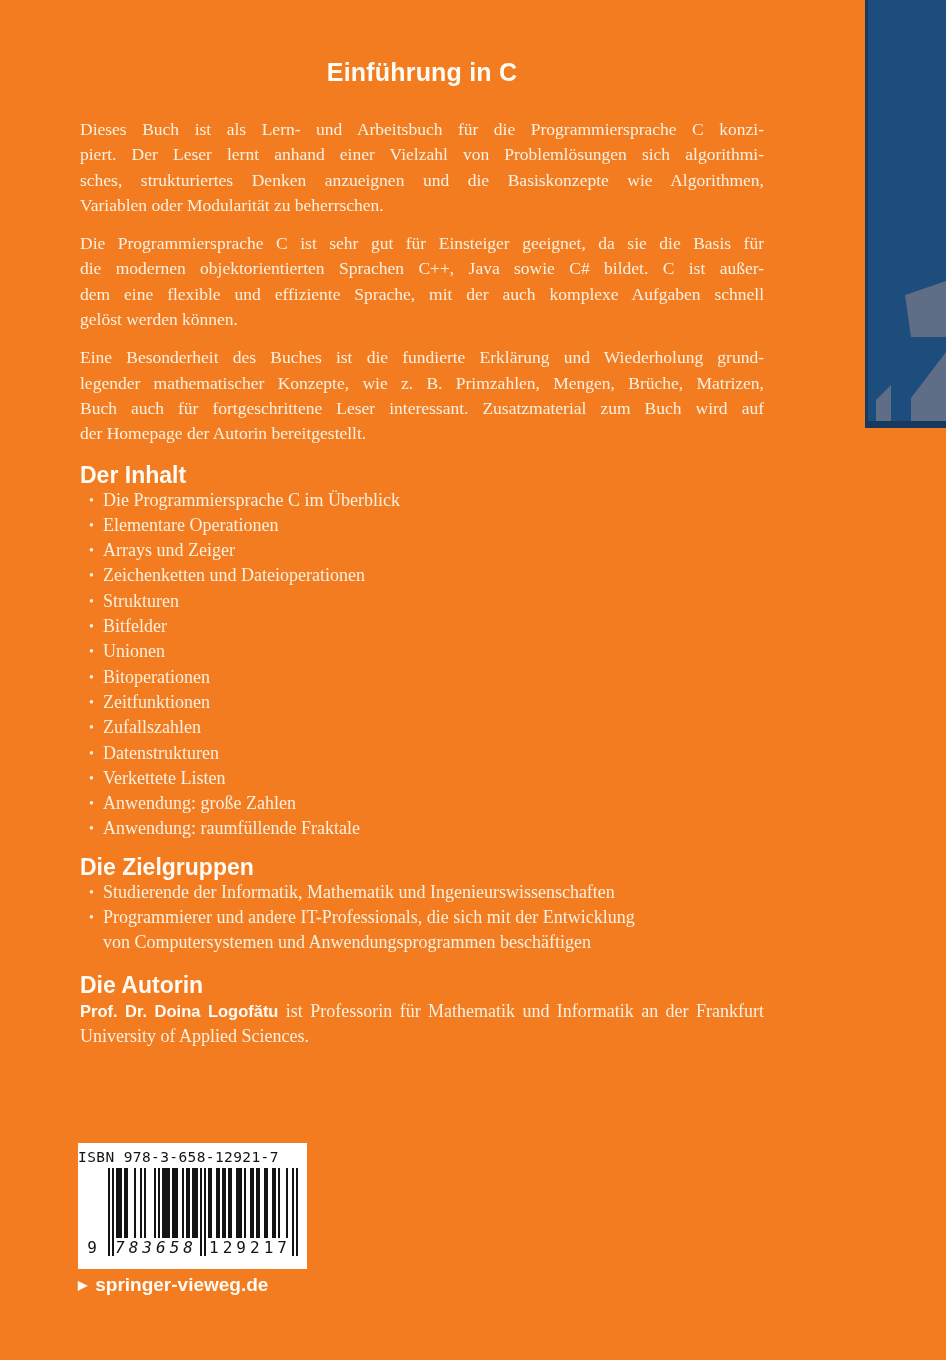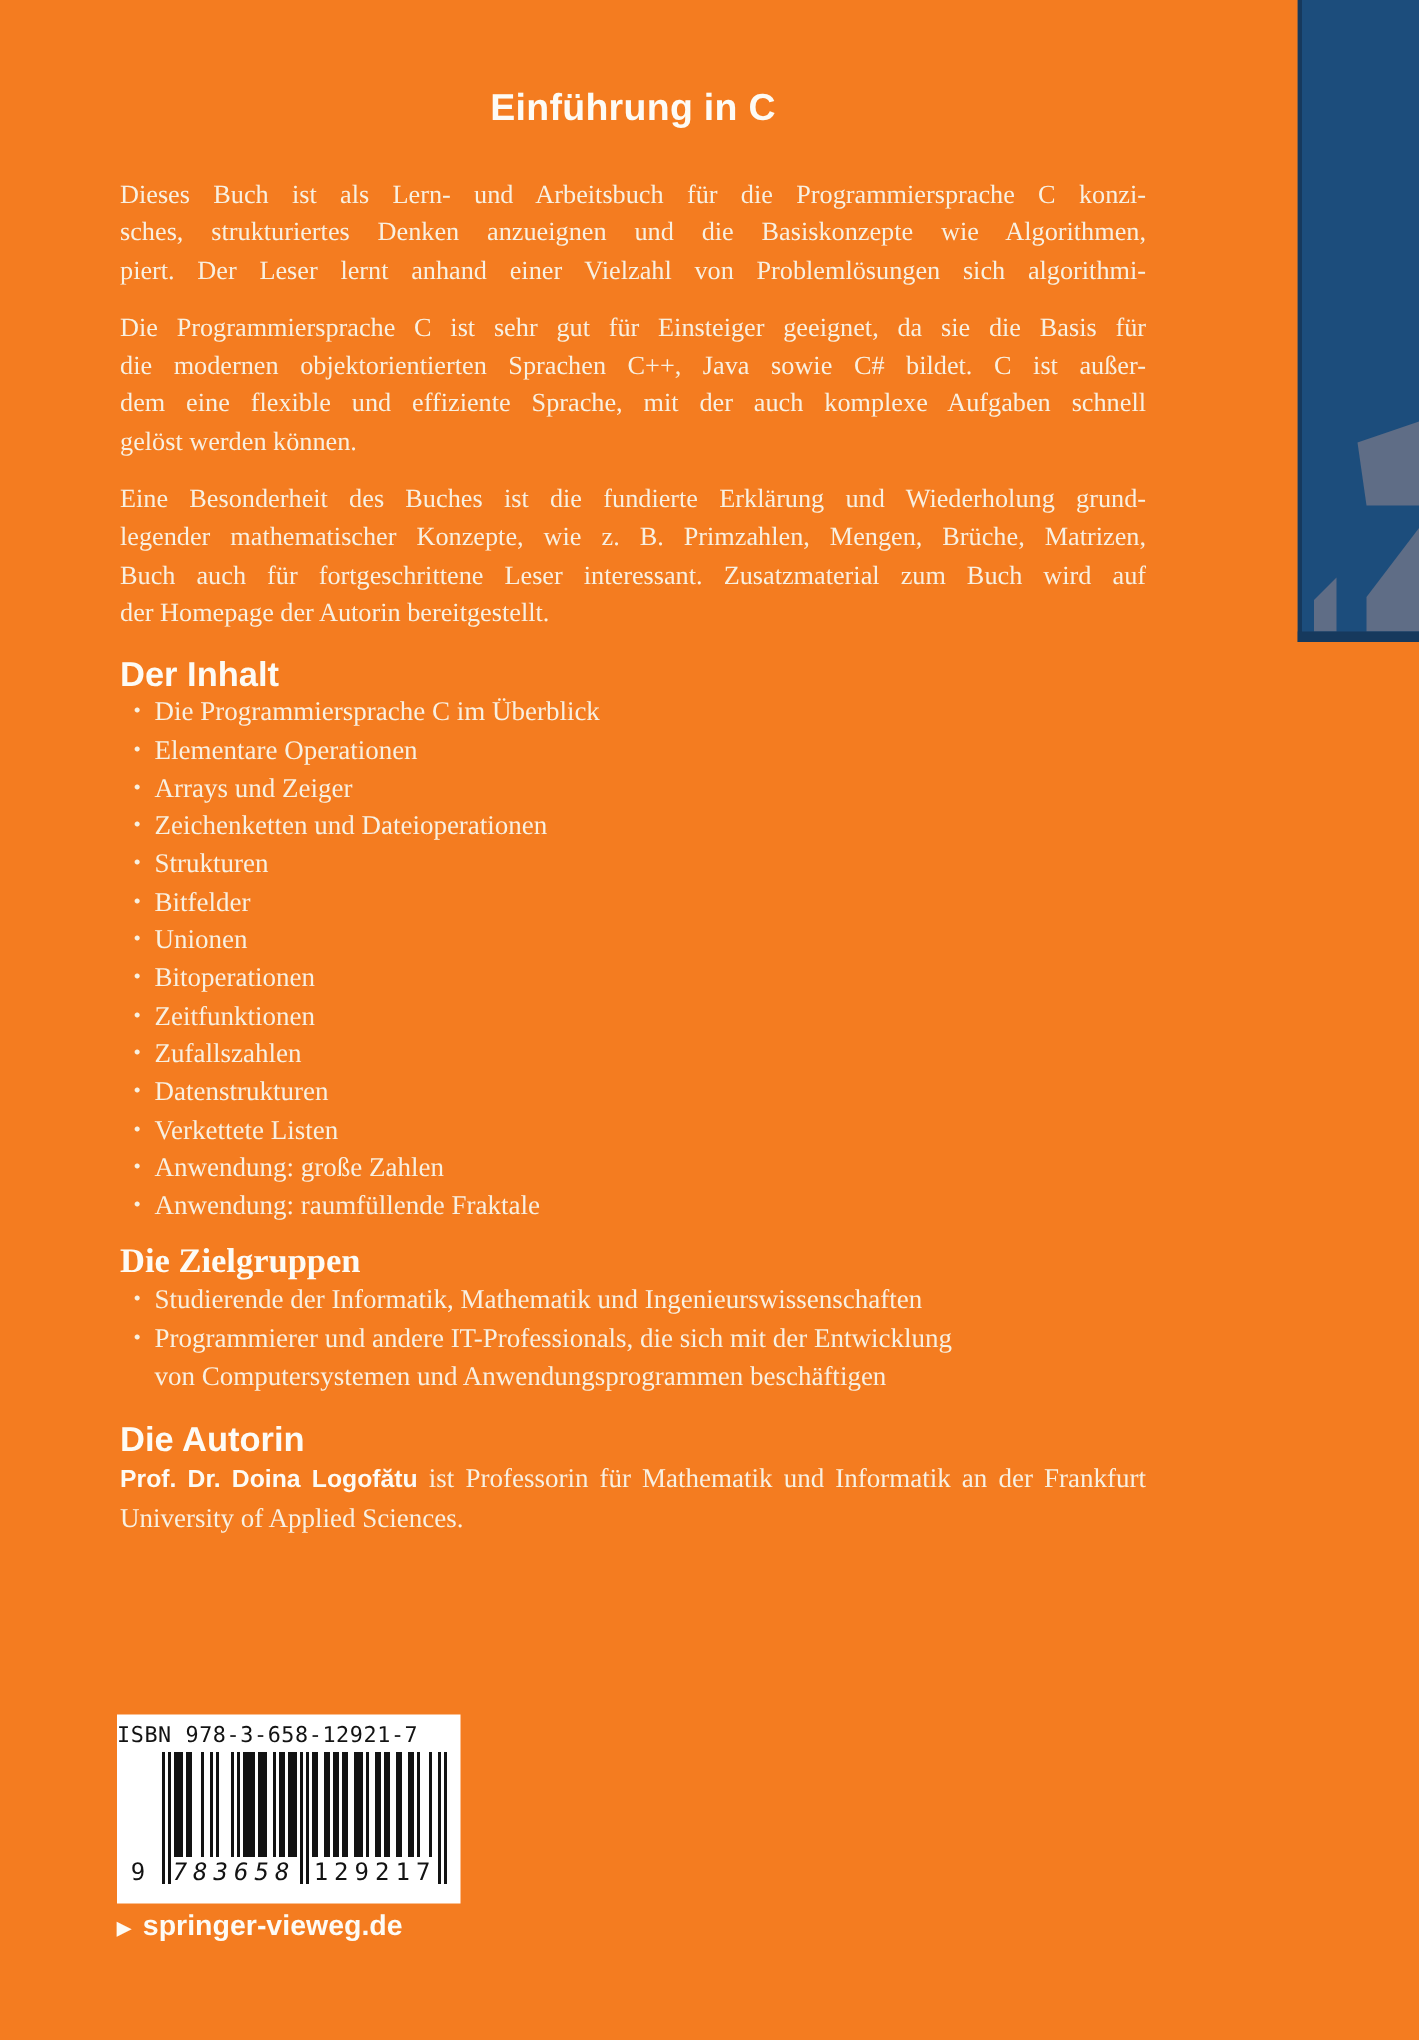--- a/index.html
+++ b/index.html
@@ -31,21 +31,21 @@
     font-size:17.5px; line-height:25.3px; color:var(--body-text);
     text-align:justify; text-align-last:justify;
   }
   .para-line.last{text-align-last:left;}
 
   .sect-heading{
     font-family:"Liberation Sans", sans-serif; font-weight:bold; font-size:23px;
     line-height:20px; color:var(--heading-text); margin:0;
   }
   .sect-heading.inhalt{margin-top:18px;}
-  .sect-heading.zielgruppen{margin-top:15px;font-family:Liberation Serif, serif;}
+  .sect-heading.zielgruppen{margin-top:15px;}
   .sect-heading.autorin{margin-top:19px;}
 
   .list{margin-top:3px;}
   .li{display:flex; align-items:flex-start;}
   .bullet{
     flex:none; width:23px; padding-left:9px; box-sizing:border-box;
     font-size:14px; line-height:25.3px; color:var(--body-text);
   }
   .li-text{font-size:18px; line-height:25.3px; color:var(--body-text);}
 
@@ -99,22 +99,23 @@
       <rect x="0" y="421" width="81" height="7" class="fill-edge"></rect>
     </svg>
   </div>
 
   <div class="content">
     <h1 class="title">Einführung in C</h1>
 
     <div class="paragraphs">
         <div class="para">
           <div class="para-line">Dieses Buch ist als Lern- und Arbeitsbuch für die Programmiersprache C konzi-</div>
+          <div class="para-line">piert. Der Leser lernt anhand einer Vielzahl von Problemlösungen sich algorithmi-</div>
           <div class="para-line">sches, strukturiertes Denken anzueignen und die Basiskonzepte wie Algorithmen,</div>
-          <div class="para-line">piert. Der Leser lernt anhand einer Vielzahl von Problemlösungen sich algorithmi-</div>
+          <div class="para-line last">Variablen oder Modularität zu beherrschen.</div>
         </div>
         <div class="para">
           <div class="para-line">Die Programmiersprache C ist sehr gut für Einsteiger geeignet, da sie die Basis für</div>
           <div class="para-line">die modernen objektorientierten Sprachen C++, Java sowie C# bildet. C ist außer-</div>
           <div class="para-line">dem eine flexible und effiziente Sprache, mit der auch komplexe Aufgaben schnell</div>
           <div class="para-line last">gelöst werden können.</div>
         </div>
         <div class="para">
           <div class="para-line">Eine Besonderheit des Buches ist die fundierte Erklärung und Wiederholung grund-</div>
           <div class="para-line">legender mathematischer Konzepte, wie z. B. Primzahlen, Mengen, Brüche, Matrizen,</div>

